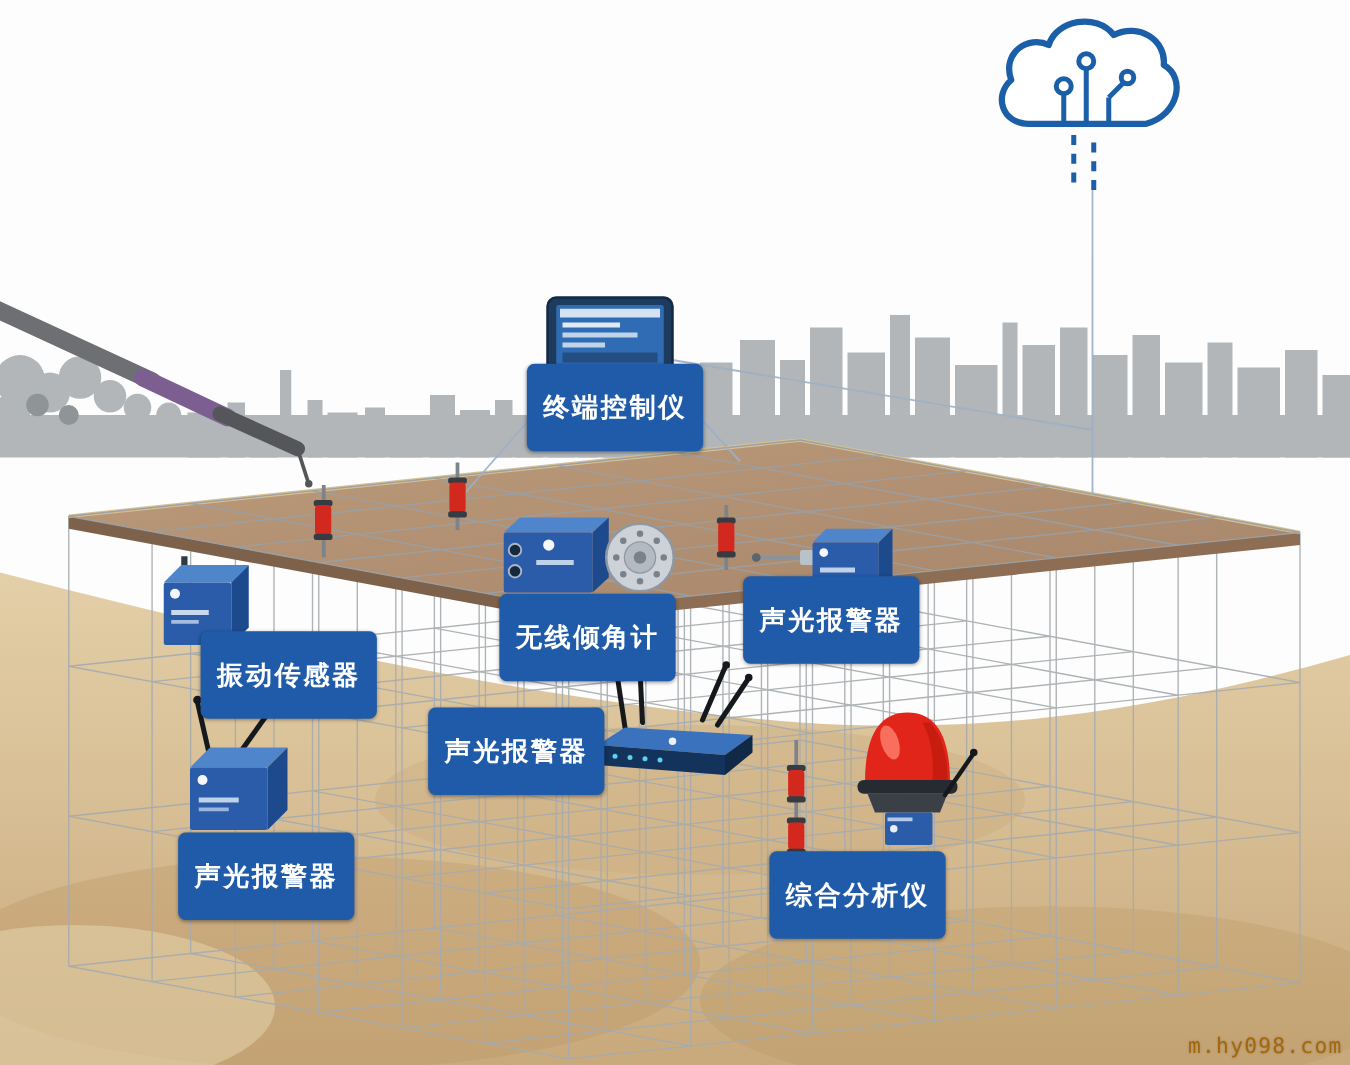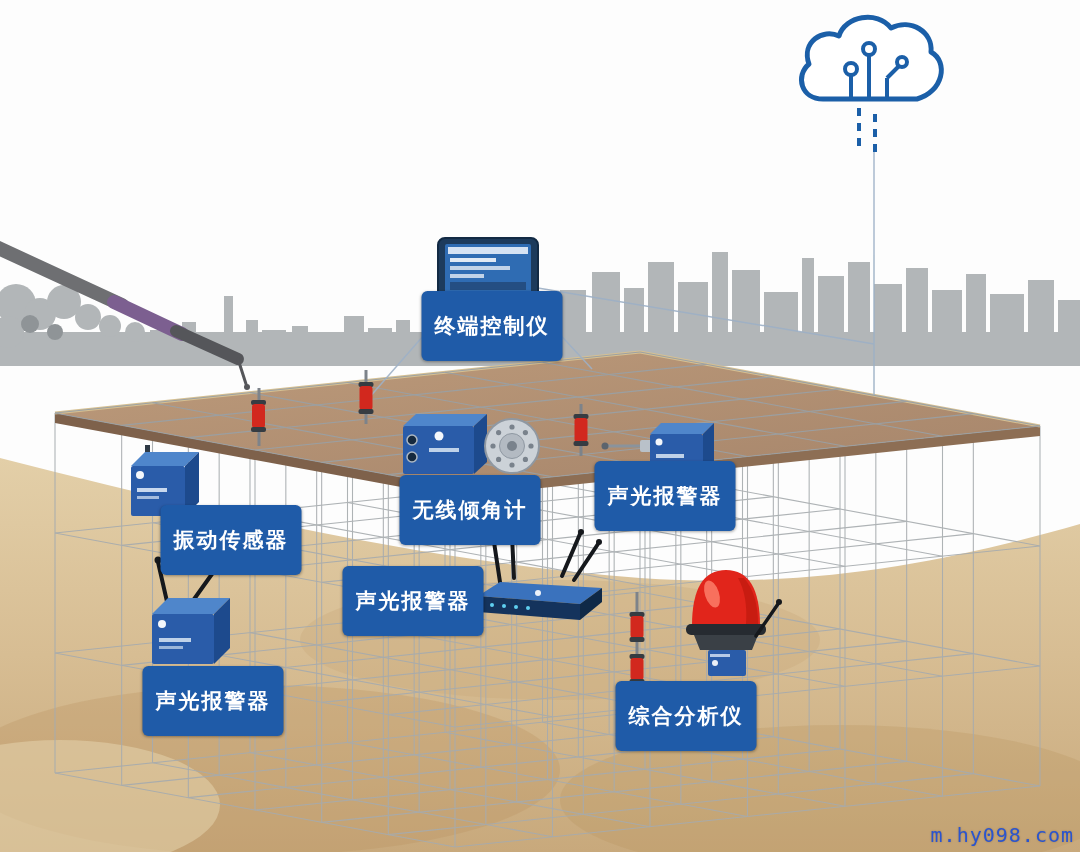--- a/index.html
+++ b/index.html
@@ -11,23 +11,23 @@
   .stage{position:absolute;left:0;top:0;width:1080px;height:852px;}
   .label{
     position:absolute;transform:translate(-50%,-50%);
     background:#1f5ba8;color:#ffffff;
     font-size:21px;font-weight:700;letter-spacing:2px;
     padding:21px 13px;border-radius:6px;white-space:nowrap;
     box-shadow:0 1px 3px rgba(0,0,0,.35);
   }
   .watermark{
     position:absolute;right:6px;bottom:5px;
-    color:#1d4ed8;opacity:.92;
+    color:#a16207;opacity:.92;
     font-family:"DejaVu Sans Mono",monospace;
-    font-size:20px;letter-spacing:1px;
+    font-size:17px;letter-spacing:1px;
     text-shadow:0 0 2px rgba(120,90,40,.5);
   }
 </style>
 </head>
 <body>
 
 <svg id="scene" class="stage" viewBox="0 0 1080 852">
   <defs>
     <linearGradient id="sandGrad" x1="0" y1="0" x2="0" y2="1">
       <stop offset="0" stop-color="#e3cfa8"></stop>

